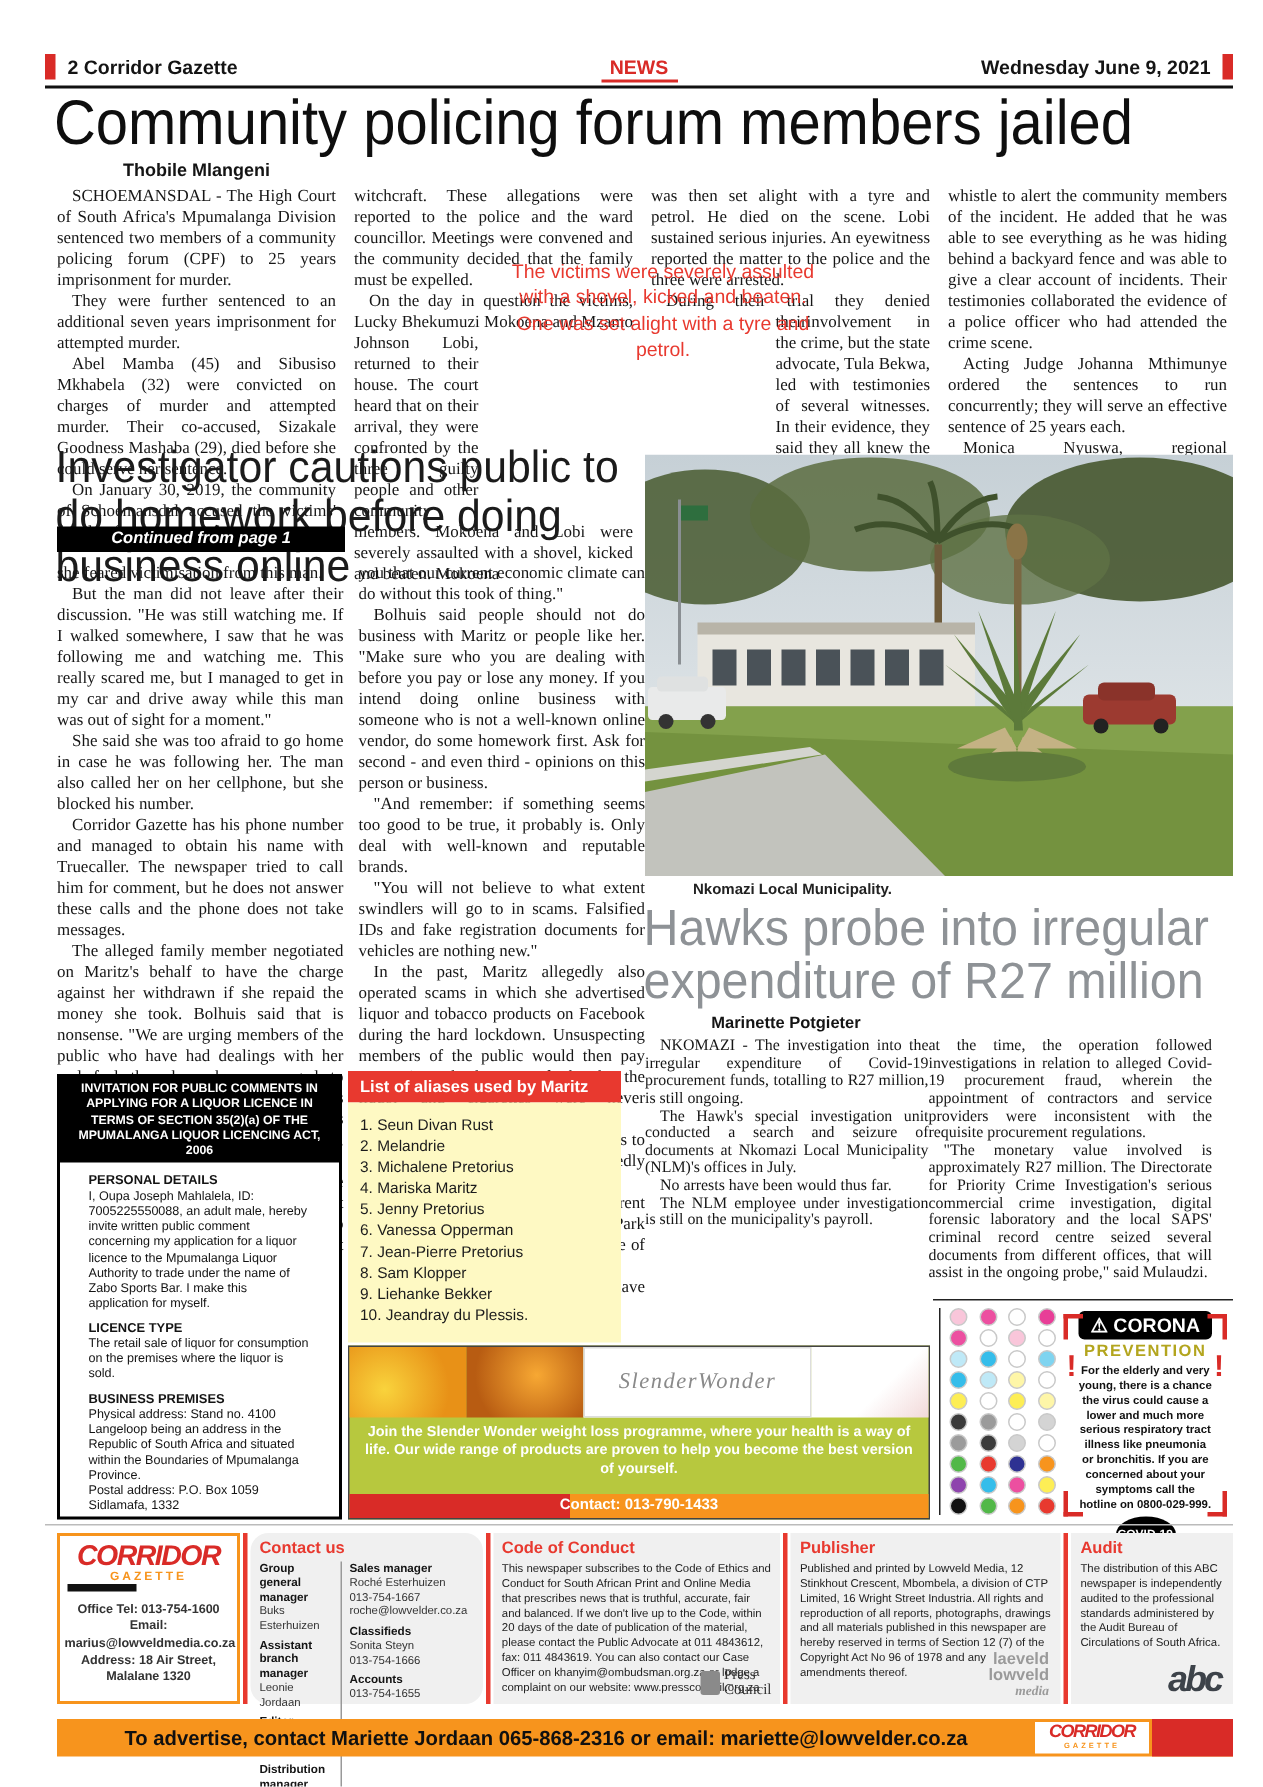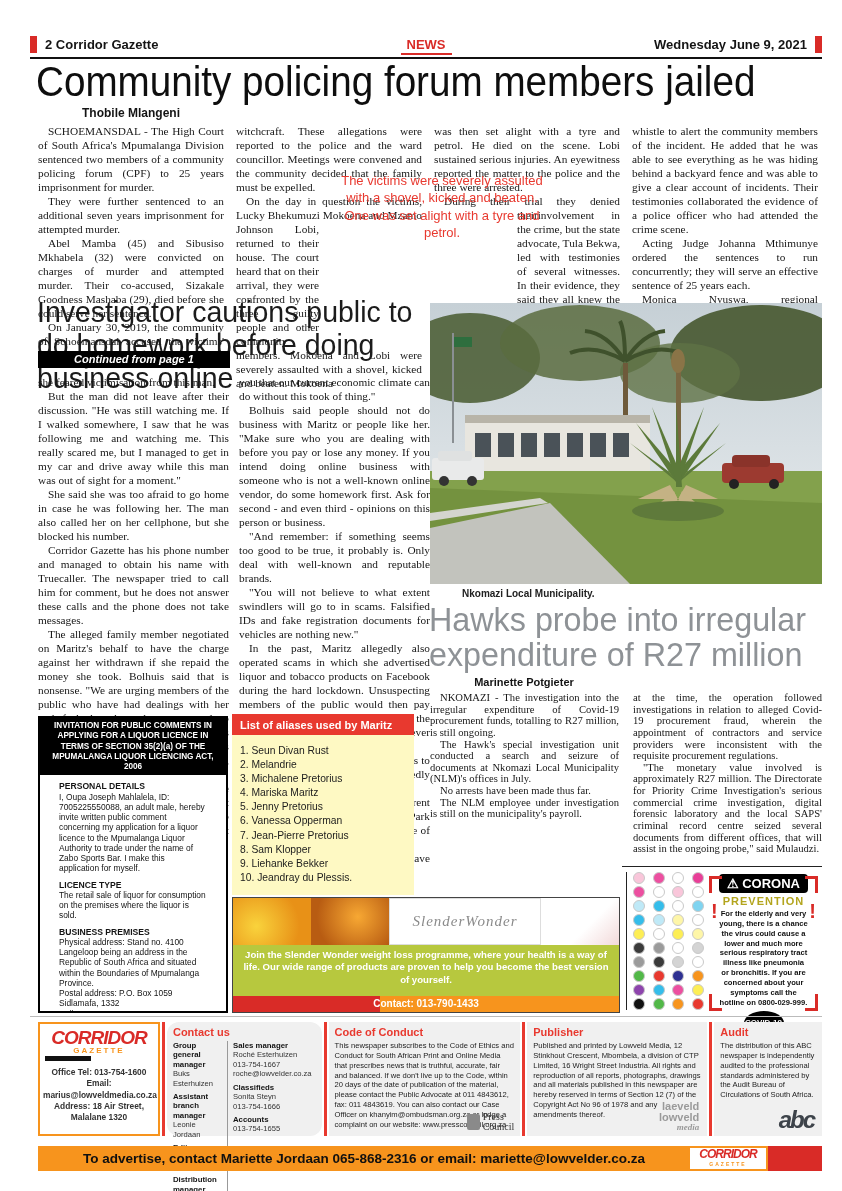--- a/index.html
+++ b/index.html
@@ -41,21 +41,21 @@
   #art2cols .bcol{width:191px;}
 
   
   #photo{top:303px;left:430px;width:392px;height:281px;}
   #caption{top:588px;left:430px;font-size:10px;font-weight:bold;color:#222;margin-left:32px;}
 
   
   #h3a{top:602px;left:429px;width:420px;font-size:34px;line-height:1.04;font-weight:400;
        color:#8e9296;transform:scaleX(.95);transform-origin:left top;}
   #byline3{top:676px;left:430px;width:188px;text-align:center;font-weight:bold;font-size:11px;}
-  #art3cols{top:692px;left:430px;width:392px;display:flex;gap:14px;}
+  #art3cols{top:692px;left:430px;width:392px;display:flex;}
   #art3cols .bcol{width:189px;font-size:10.6px;line-height:1.1;}
 
   
   #aliases{top:714px;left:232px;width:182px;}
   #aliases .hd{background:#e8392f;color:#fff;font-weight:bold;font-size:11px;
       padding:5px 8px 4px;}
   #aliases .bd{background:#fef9c3;padding:9px 8px 10px;}
   #aliases .bd div{font-size:10.3px;line-height:1.37;color:#1c1c1c;}
 
   
@@ -278,21 +278,21 @@
   </svg>
 </div>
 <div class="abs" id="caption">Nkomazi Local Municipality.</div>
 
 <div class="abs" id="h3a">Hawks probe into irregular expenditure of R27 million</div>
 <div class="abs" id="byline3">Marinette Potgieter</div>
 <div class="abs" id="art3cols">
   <div class="bcol">
       <p>NKOMAZI - The investigation into the irregular expenditure of Covid-19 procurement funds, totalling to R27 million, is still ongoing.</p>
       <p>The Hawk's special investigation unit conducted a search and seizure of documents at Nkomazi Local Municipality (NLM)'s offices in July.</p>
-      <p>No arrests have been made thus far.</p>
+      <p>No arrests have been would thus far.</p>
       <p>The NLM employee under investigation is still on the municipality's payroll.</p>
     </div>
   <div class="bcol cont">
       <p>at the time, the operation followed investigations in relation to alleged Covid-19 procurement fraud, wherein the appointment of contractors and service providers were inconsistent with the requisite procurement regulations.</p>
       <p>"The monetary value involved is approximately R27 million. The Directorate for Priority Crime Investigation's serious commercial crime investigation, digital forensic laboratory and the local SAPS' criminal record centre seized several documents from different offices, that will assist in the ongoing probe," said Mulaudzi.</p>
     </div>
 </div>
 
 <div class="abs" id="aliases">
   <div class="hd">List of aliases used by Maritz</div>

